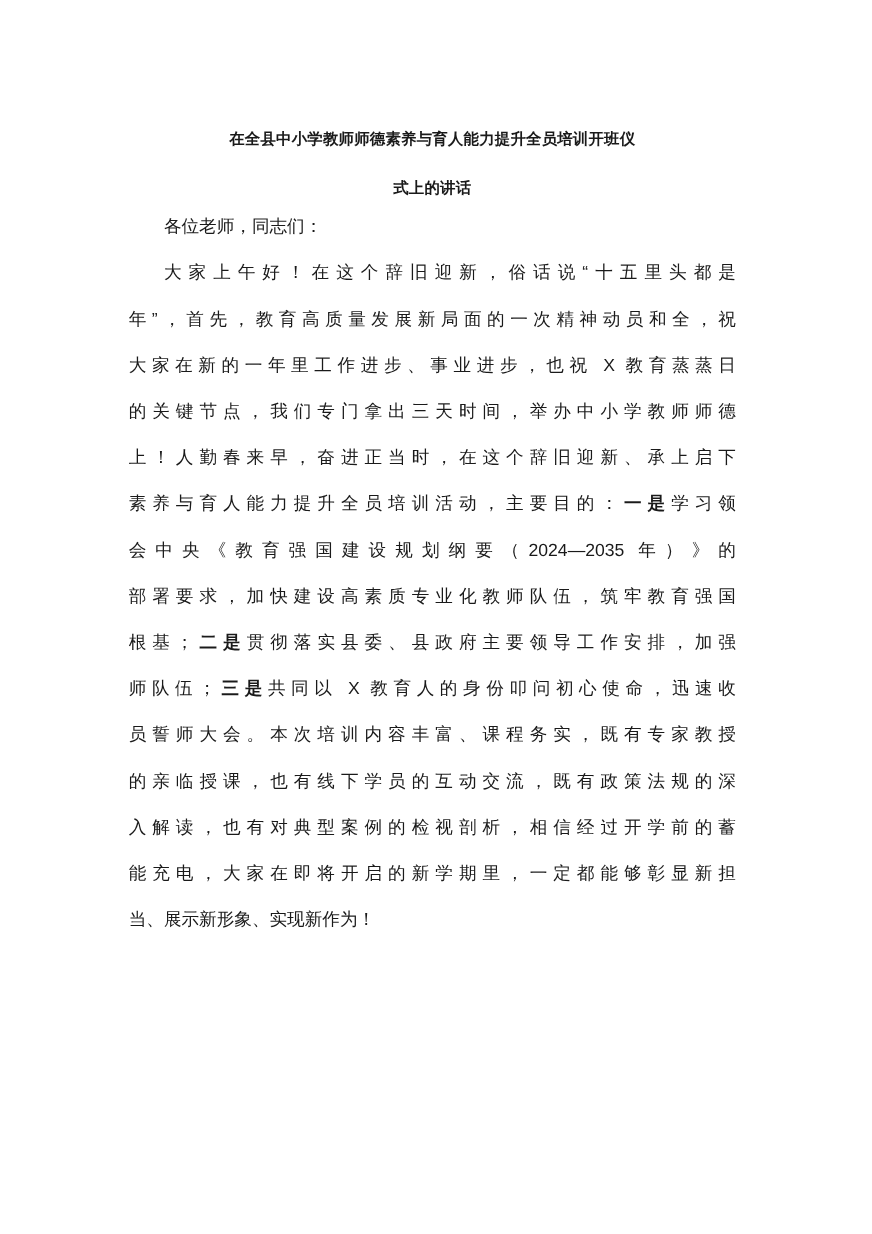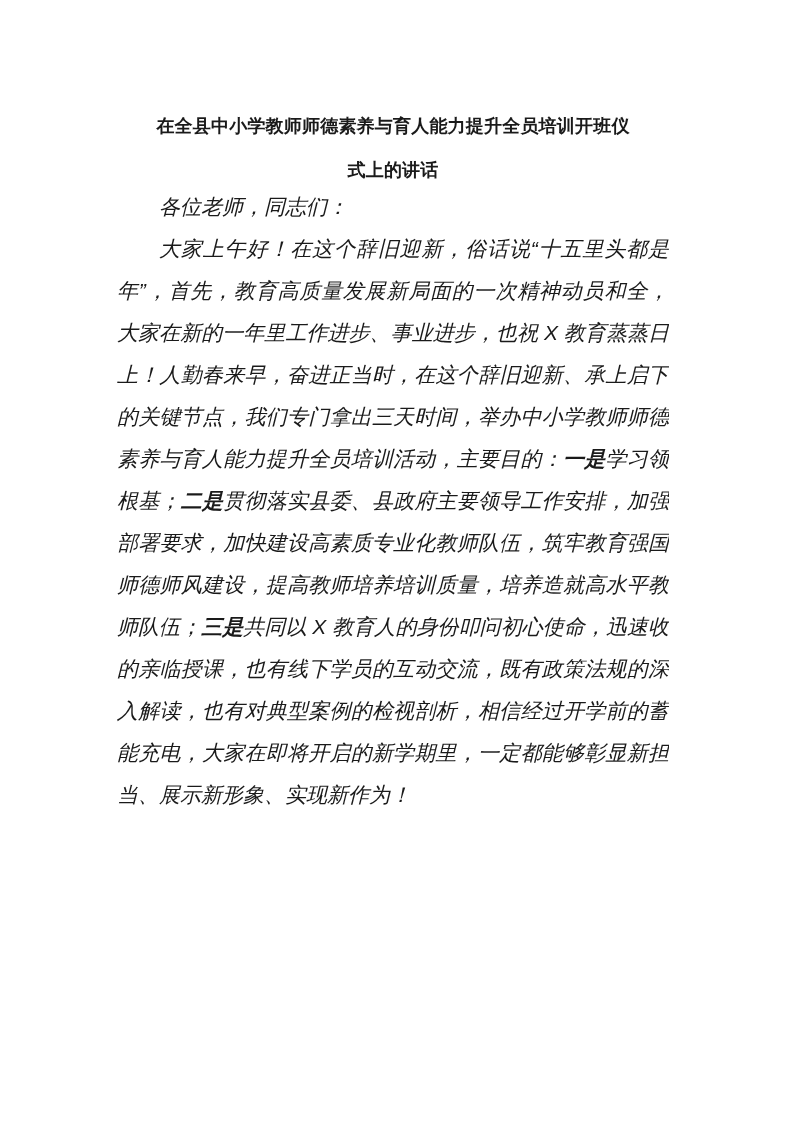--- a/index.html
+++ b/index.html
@@ -23,45 +23,44 @@
     height: 100%;
   }
   .doc-title {
     position: absolute;
     top: 104px;
     left: 0;
     width: 100%;
     margin: 0;
   }
   .title-line {
-    font-size: 18px;
+    font-size: 14px;
     font-weight: 700;
     line-height: 44px;
     text-align: center;
     white-space: nowrap;
     color: #1a1a1a;
     letter-spacing: 0.2px;
   }
   .doc-body {
     position: absolute;
     top: 186px;
     left: 0;
     width: 100%;
   }
   .doc-line {
     height: 42px;
     line-height: 42px;
-    font-size: 21px;
+    font-size: 16px;
     color: #1a1a1a;
     text-align: justify;
     text-align-last: left;
     text-justify: inter-ideograph;
     white-space: normal;
     overflow: hidden;
-    font-style: italic;
   }
   .doc-line.j {
     text-align-last: justify;
   }
   .doc-line.ind {
     text-indent: 2em;
   }
   .doc-line .b {
     font-weight: 700;
   }
@@ -76,27 +75,28 @@
       <div class="title-line">在全县中小学教师师德素养与育人能力提升全员培训开班仪</div>
       <div class="title-line">式上的讲话</div>
     </h1>
 
     <div class="doc-body">
 
     <div class="doc-line ind"><span>各位老师，同志们：</span></div>
         <div class="doc-line j ind"><span>大家上午好！在这个辞旧迎新，俗话说“十五里头都是</span></div>
         <div class="doc-line j"><span>年”，首先，教育高质量发展新局面的一次精神动员和全，祝</span></div>
         <div class="doc-line j"><span>大家在新的一年里工作进步、事业进步，也祝 X 教育蒸蒸日</span></div>
+        <div class="doc-line j"><span>的关键节点，我们专门拿出三天时间，举办中小学教师师德</span></div>
         <div class="doc-line j"><span>上！人勤春来早，奋进正当时，在这个辞旧迎新、承上启下</span></div>
-        <div class="doc-line j"><span>的关键节点，我们专门拿出三天时间，举办中小学教师师德</span></div>
         <div class="doc-line j"><span>素养与育人能力提升全员培训活动，主要目的：</span><span class="b">一是</span><span>学习领</span></div>
+        <div class="doc-line j"><span>会中央《教育强国建设规划纲要（2024—2035 年）》的</span></div>
+        <div class="doc-line j"><span>部署要求，加快建设高素质专业化教师队伍，筑牢教育强国</span></div>
         <div class="doc-line j"><span>根基；</span><span class="b">二是</span><span>贯彻落实县委、县政府主要领导工作安排，加强</span></div>
-        <div class="doc-line j"><span>部署要求，加快建设高素质专业化教师队伍，筑牢教育强国</span></div>
-        <div class="doc-line j"><span>师德师风建设，提高教师培养培训质量，培养造就高水平教</span></div>
         <div class="doc-line j"><span>师队伍；</span><span class="b">三是</span><span>共同以 X 教育人的身份叩问初心使命，迅速收</span></div>
+        <div class="doc-line j"><span>员誓师大会。本次培训内容丰富、课程务实，既有专家教授</span></div>
         <div class="doc-line j"><span>的亲临授课，也有线下学员的互动交流，既有政策法规的深</span></div>
         <div class="doc-line j"><span>入解读，也有对典型案例的检视剖析，相信经过开学前的蓄</span></div>
         <div class="doc-line j"><span>能充电，大家在即将开启的新学期里，一定都能够彰显新担</span></div>
         <div class="doc-line"><span>当、展示新形象、实现新作为！</span></div>
       </div>
 
   </div>
 </div>
 
 </body></html>

